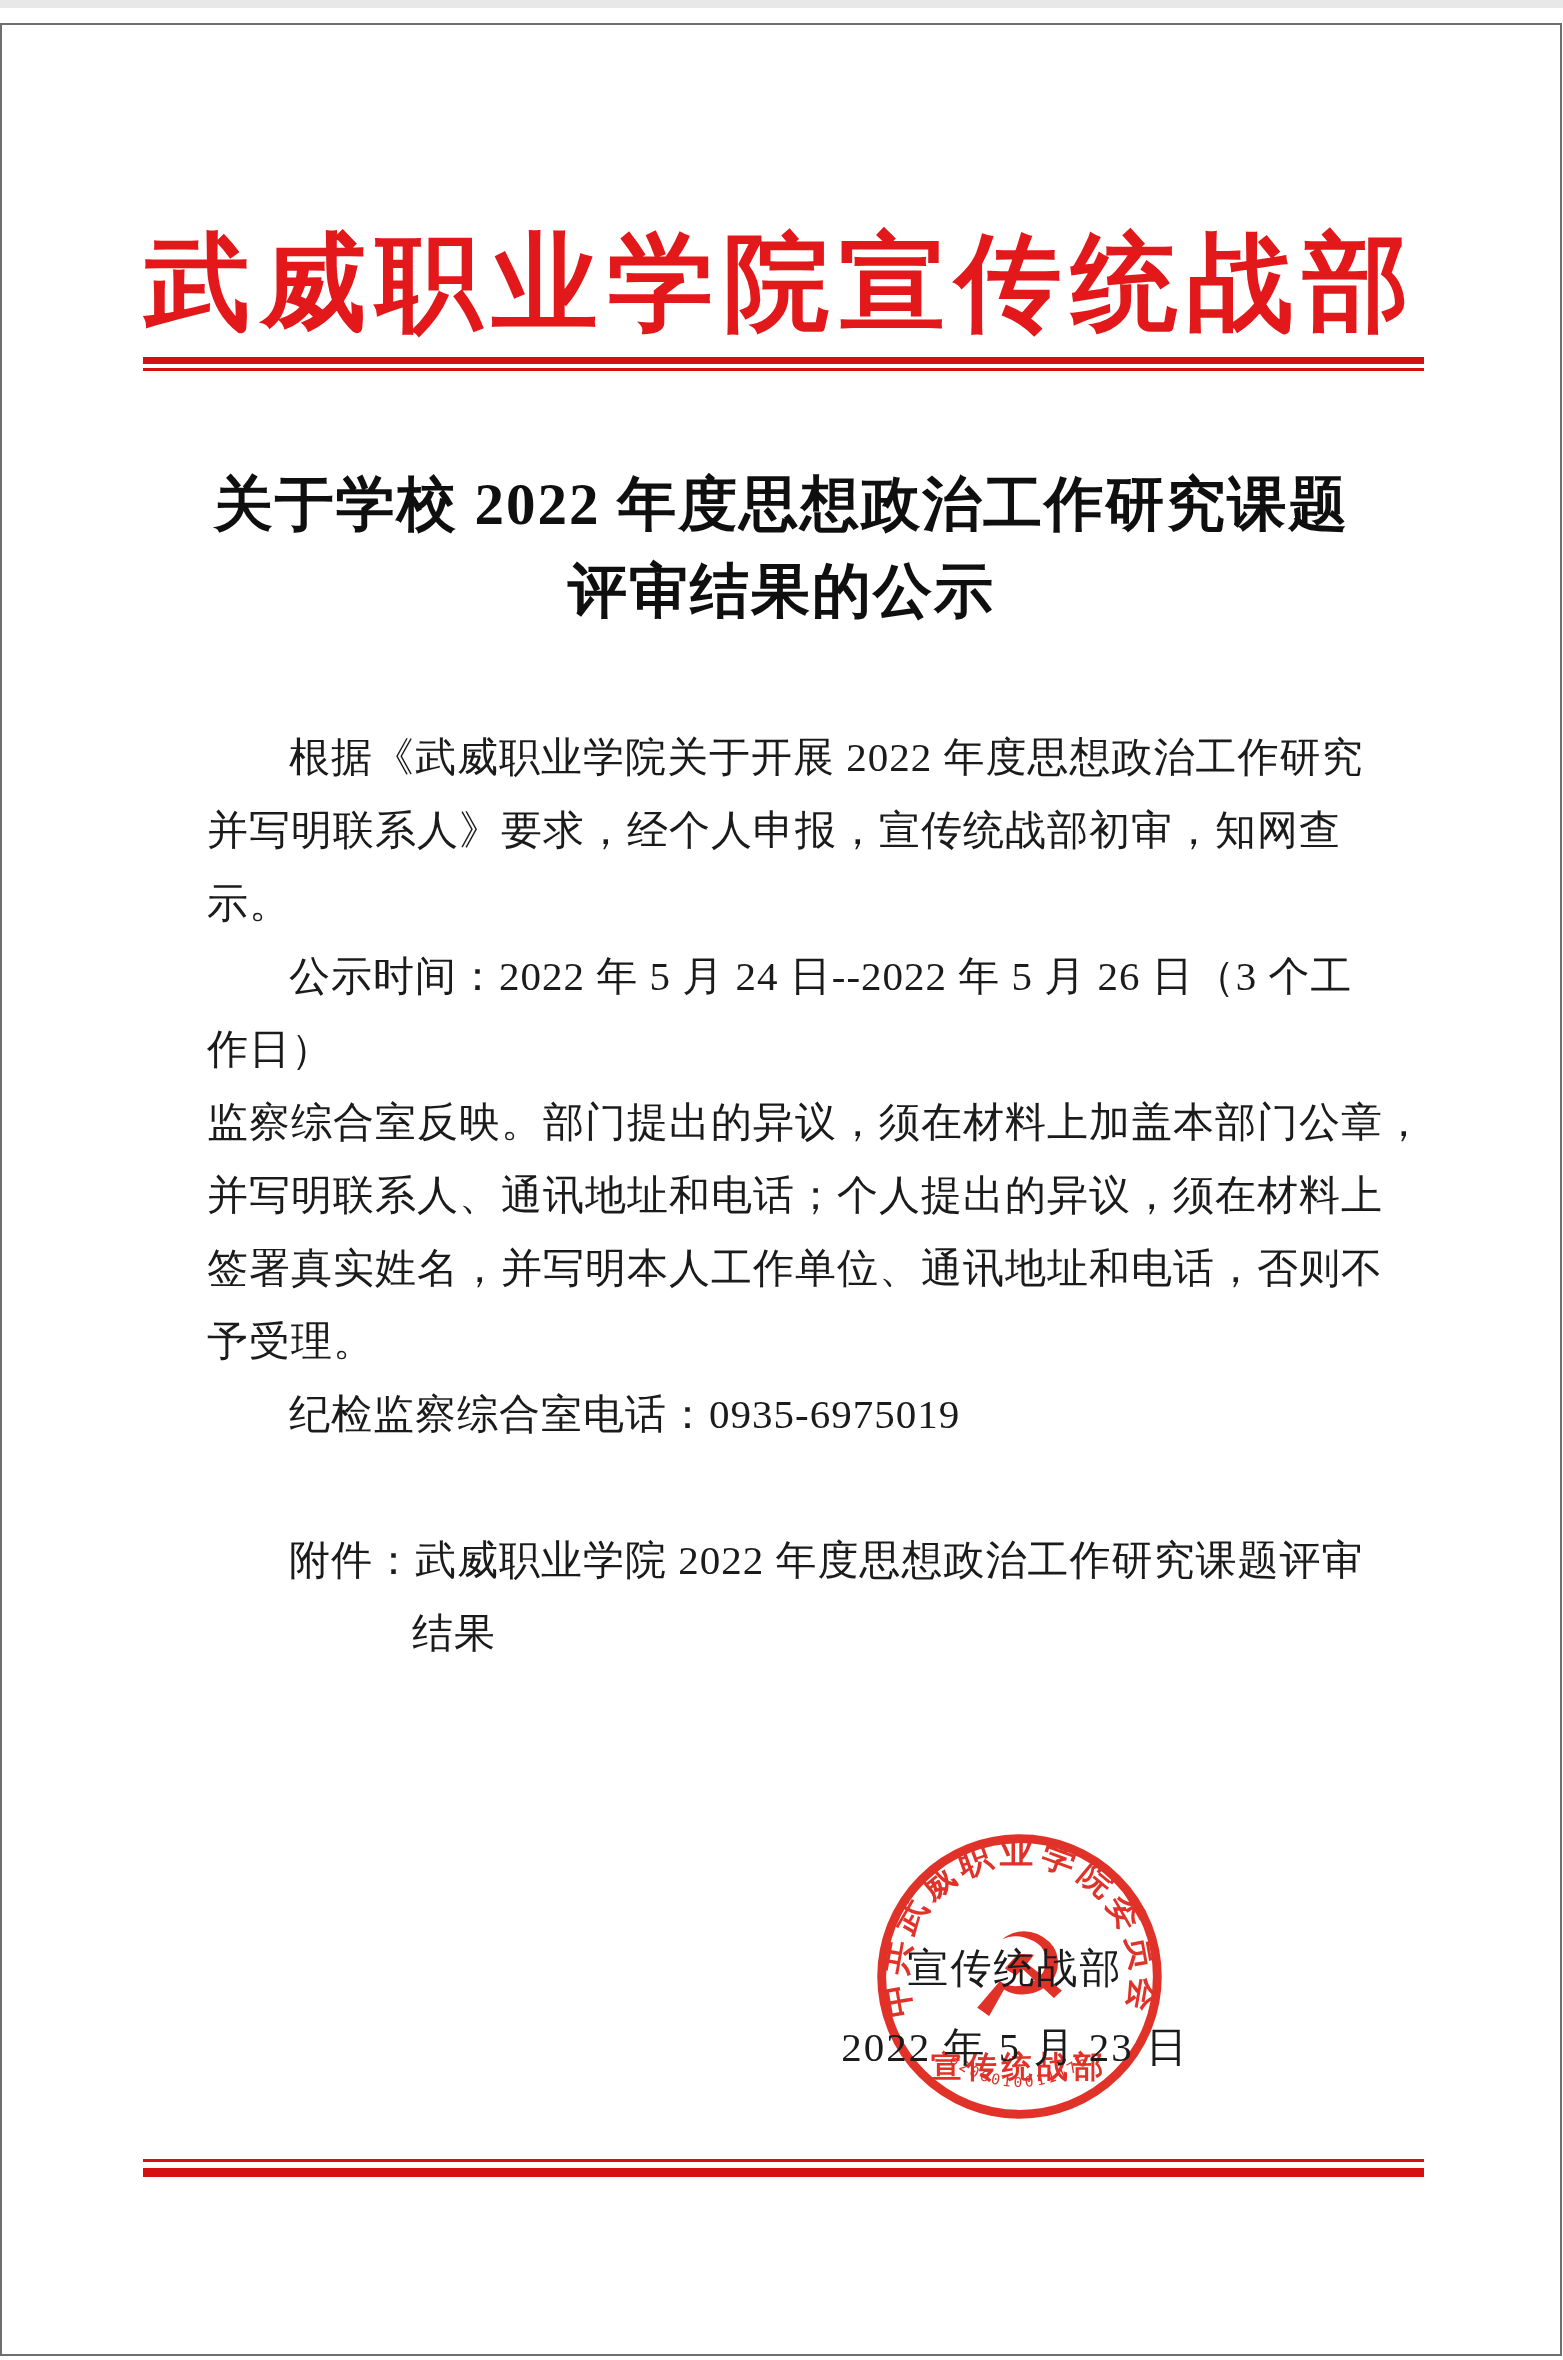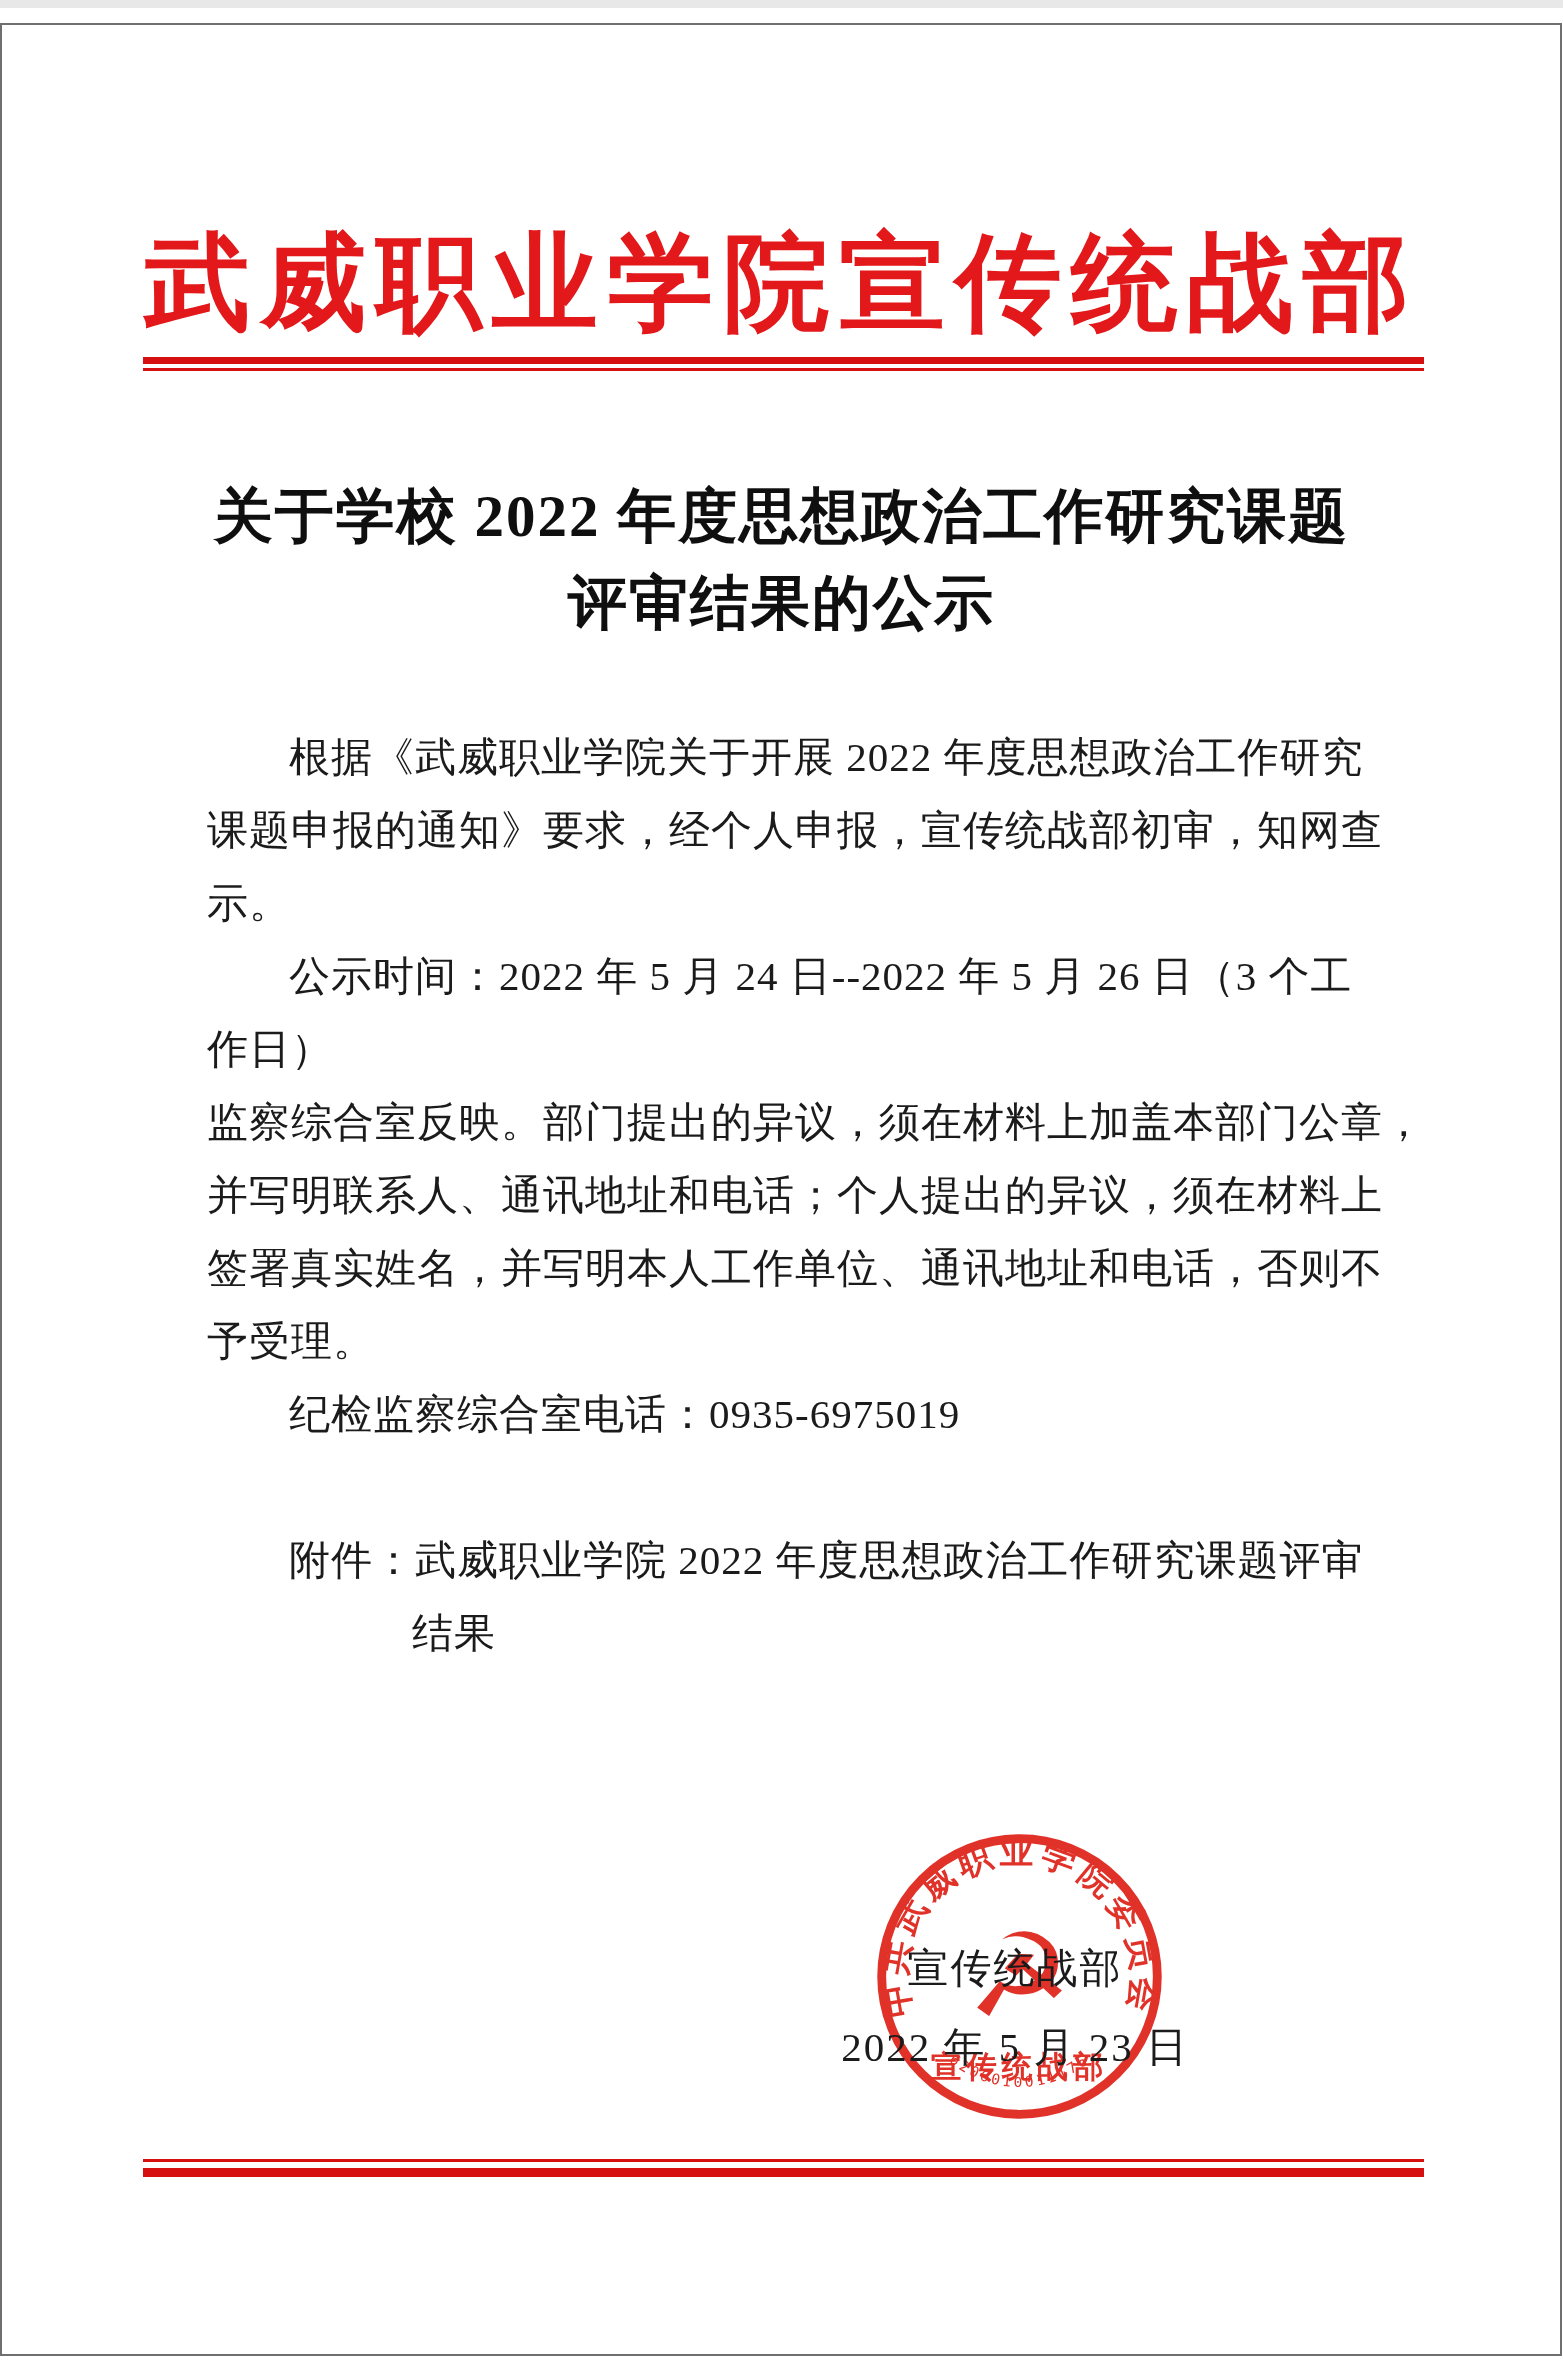--- a/index.html
+++ b/index.html
@@ -25,21 +25,21 @@
     font-weight:bold;
     letter-spacing:9.9px;
     color:#e2181b;
     white-space:nowrap;
   }
   .rule-top{position:absolute;top:349px;left:143px;width:1281px;}
   .rule-top .thick{height:6.9px;background:#d60f10;}
   .rule-top .thin{height:3px;background:#d60f10;margin-top:3.9px;}
   
   .doc-title{
-    position:absolute;top:465px;left:0;width:100%;
+    position:absolute;top:453px;left:0;width:100%;
     text-align:center;
     font-size:59px;line-height:87px;
     font-weight:bold;color:#0f0f0f;
     letter-spacing:2px;
   }
   
   .body-text{
     position:absolute;top:713px;left:207px;width:1212px;
     font-size:41px;letter-spacing:1px;
     color:#1b1b1b;
@@ -101,21 +101,21 @@
     <div class="thin"></div>
   </div>
 
   <div class="doc-title">
     <div>关于学校 2022 年度思想政治工作研究课题</div>
     <div>评审结果的公示</div>
   </div>
 
   <div class="body-text">
     <div class="body-line line-indent">根据《武威职业学院关于开展 2022 年度思想政治工作研究</div>
-    <div class="body-line">课题申报的通知》要求，经个人申报，宣传统战部初审，知网查</div>
+    <div class="body-line">并写明联系人》要求，经个人申报，宣传统战部初审，知网查</div>
     <div class="body-line">示。</div>
     <div class="body-line line-indent">公示时间：2022 年 5 月 24 日--2022 年 5 月 26 日（3 个工</div>
     <div class="body-line">作日）</div>
     <div class="body-line">监察综合室反映。部门提出的异议，须在材料上加盖本部门公章，</div>
     <div class="body-line">并写明联系人、通讯地址和电话；个人提出的异议，须在材料上</div>
     <div class="body-line">签署真实姓名，并写明本人工作单位、通讯地址和电话，否则不</div>
     <div class="body-line">予受理。</div>
     <div class="body-line line-indent">纪检监察综合室电话：0935-6975019</div>
     <div class="body-line line-indent gap-above">附件：武威职业学院 2022 年度思想政治工作研究课题评审</div>
     <div class="body-line line-deep-indent">结果</div>

